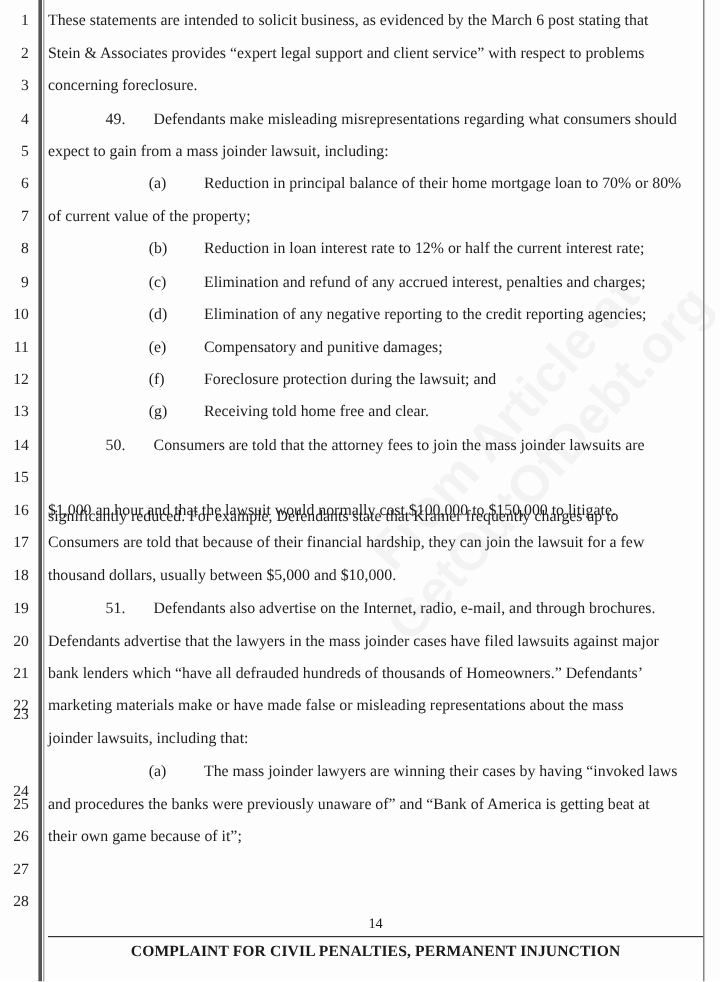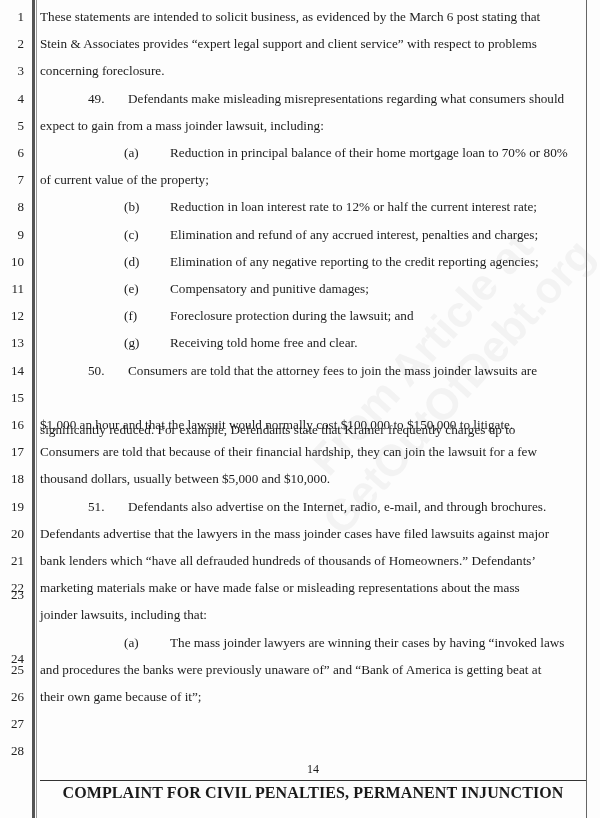--- a/index.html
+++ b/index.html
@@ -72,21 +72,21 @@
       left: 0; width: 626px;
       top: 762px;
       text-align: center;
       font-size: 12px;
       line-height: 14px;
     }
     .footer-title {
       position: absolute;
       left: 40px; width: 546px;
       text-align: center;
-      font-size: 16px;
+      font-size: 13px;
       font-weight: bold;
       line-height: 13px;
       letter-spacing: 0.1px;
     }
     .watermark {
       position: absolute;
       left: 250px; top: 320px;
       transform: rotate(-48deg);
       transform-origin: center;
       font-family: "Liberation Sans", "DejaVu Sans", sans-serif;

